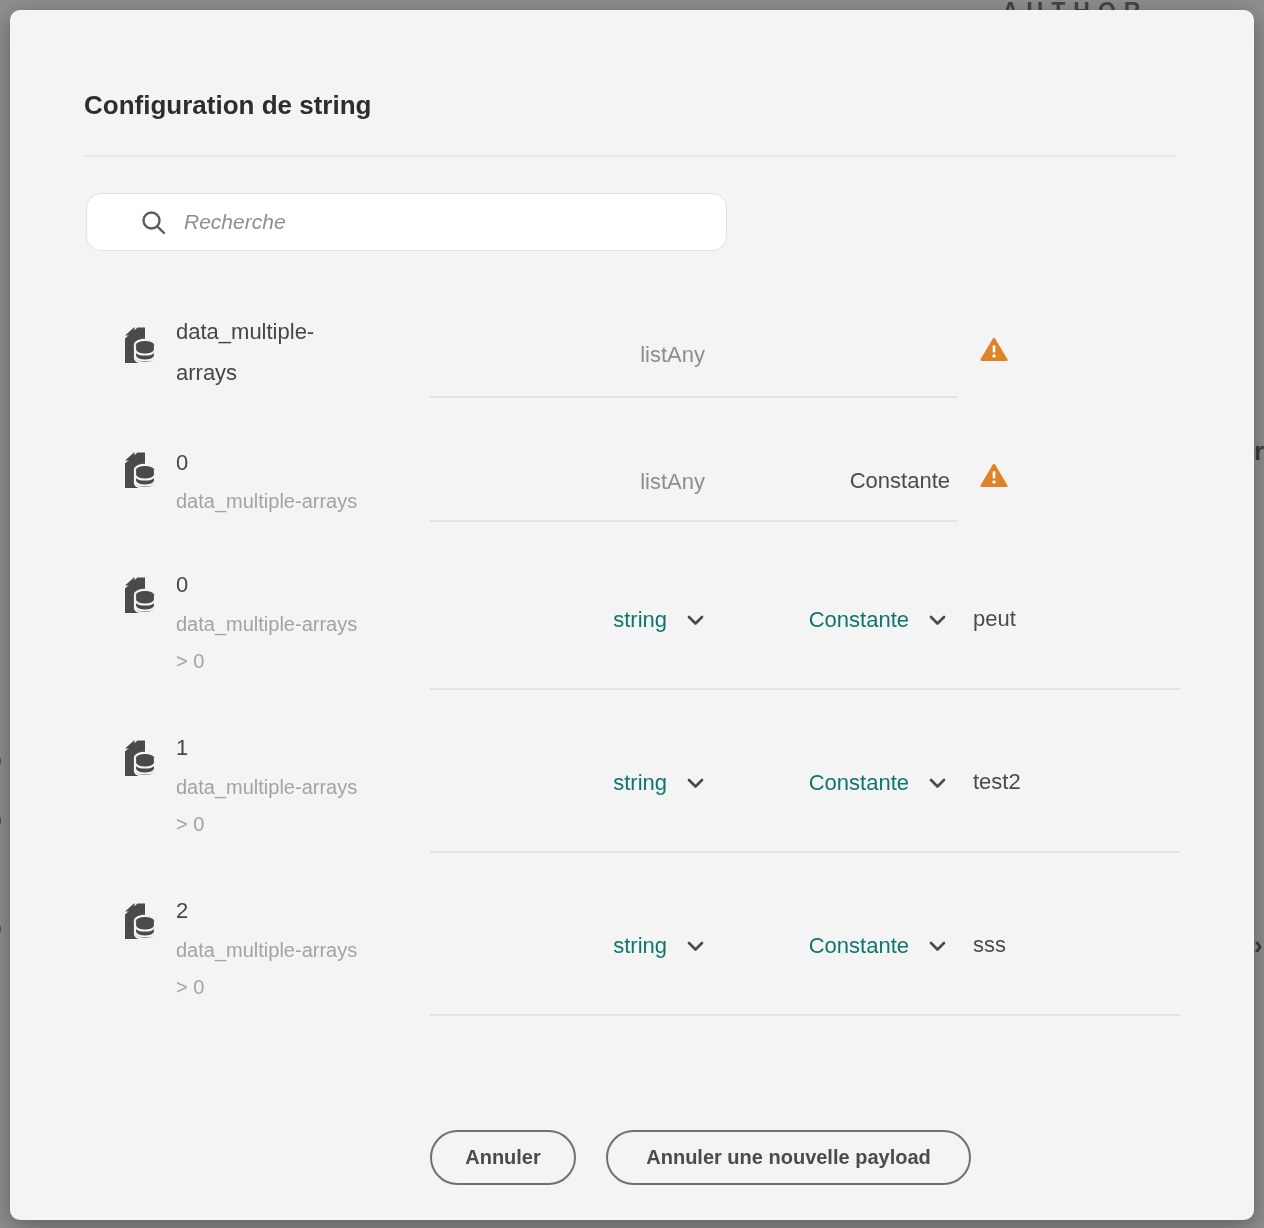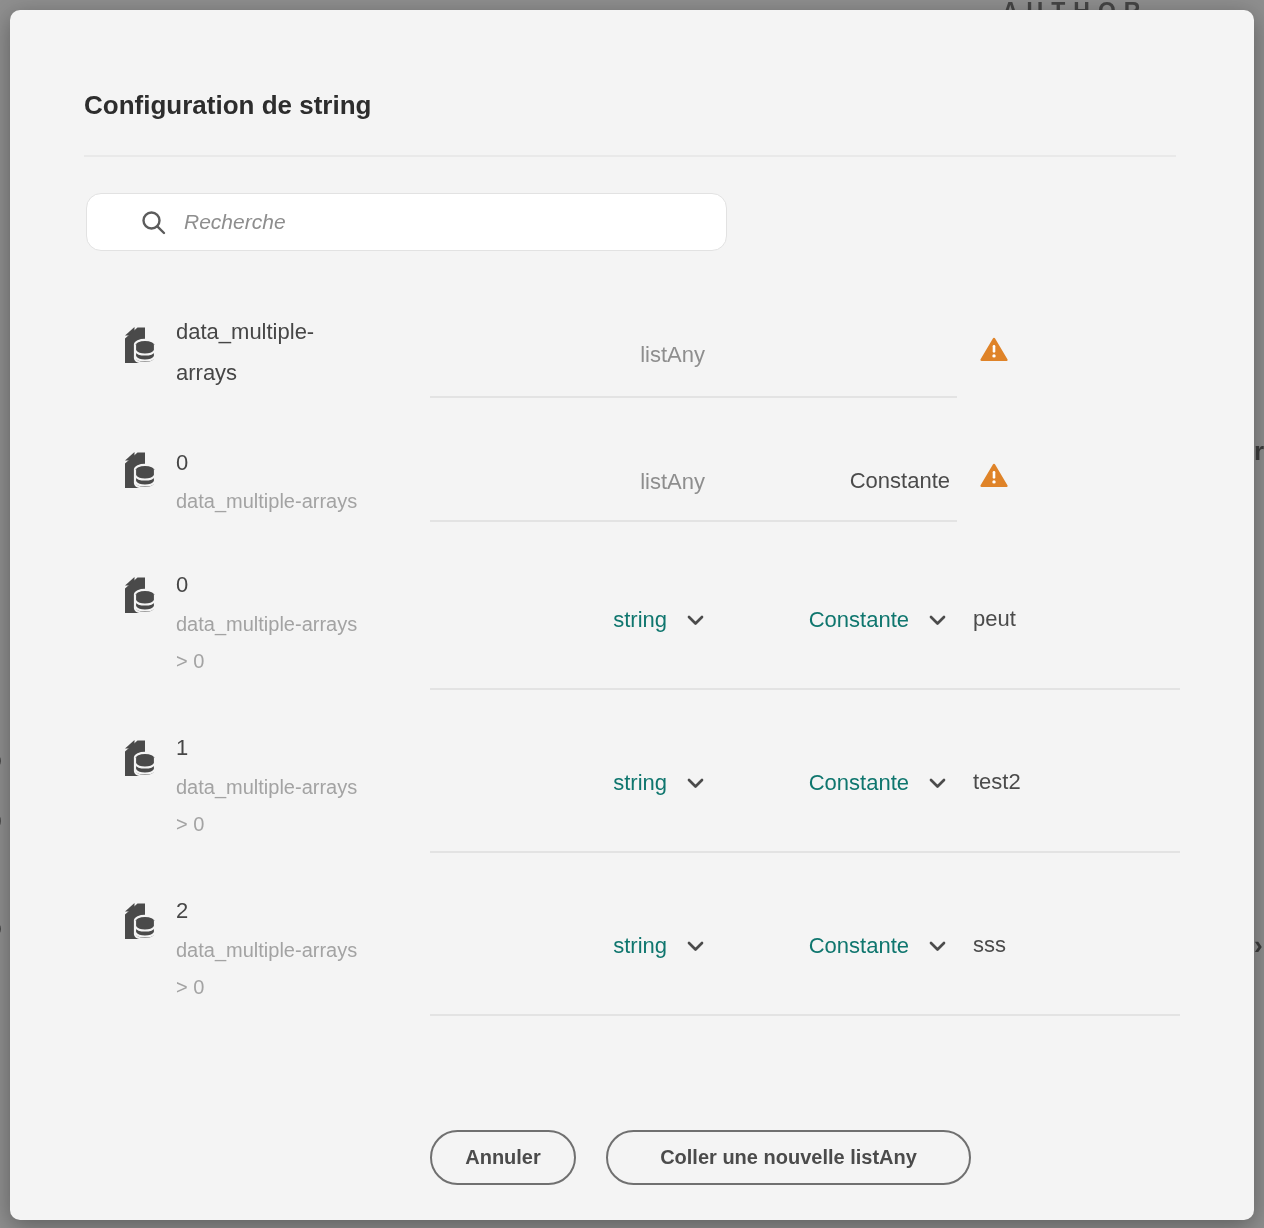--- a/index.html
+++ b/index.html
@@ -235,15 +235,15 @@
   <div class="fdrop mode" style="top:923px">
     <span>Constante</span>
     <svg width="17" height="11" viewBox="0 0 17 11">
       <path d="M2 2 L8.5 8.5 L15 2" fill="none" stroke="#4b4b4b" stroke-width="2.7" stroke-linecap="round" stroke-linejoin="round"></path>
     </svg>
   </div>
   <div class="fvalue" style="top:922px">sss</div>
   <div class="rowline long" style="top:1004px"></div>
 
   <div class="btn outline btn-cancel">Annuler</div>
-  <div class="btn outline btn-paste">Coller une nouvelle listAny</div>
+  <div class="btn outline btn-paste">Annuler une nouvelle payload</div>
 
 </div>
 
 </body></html>

